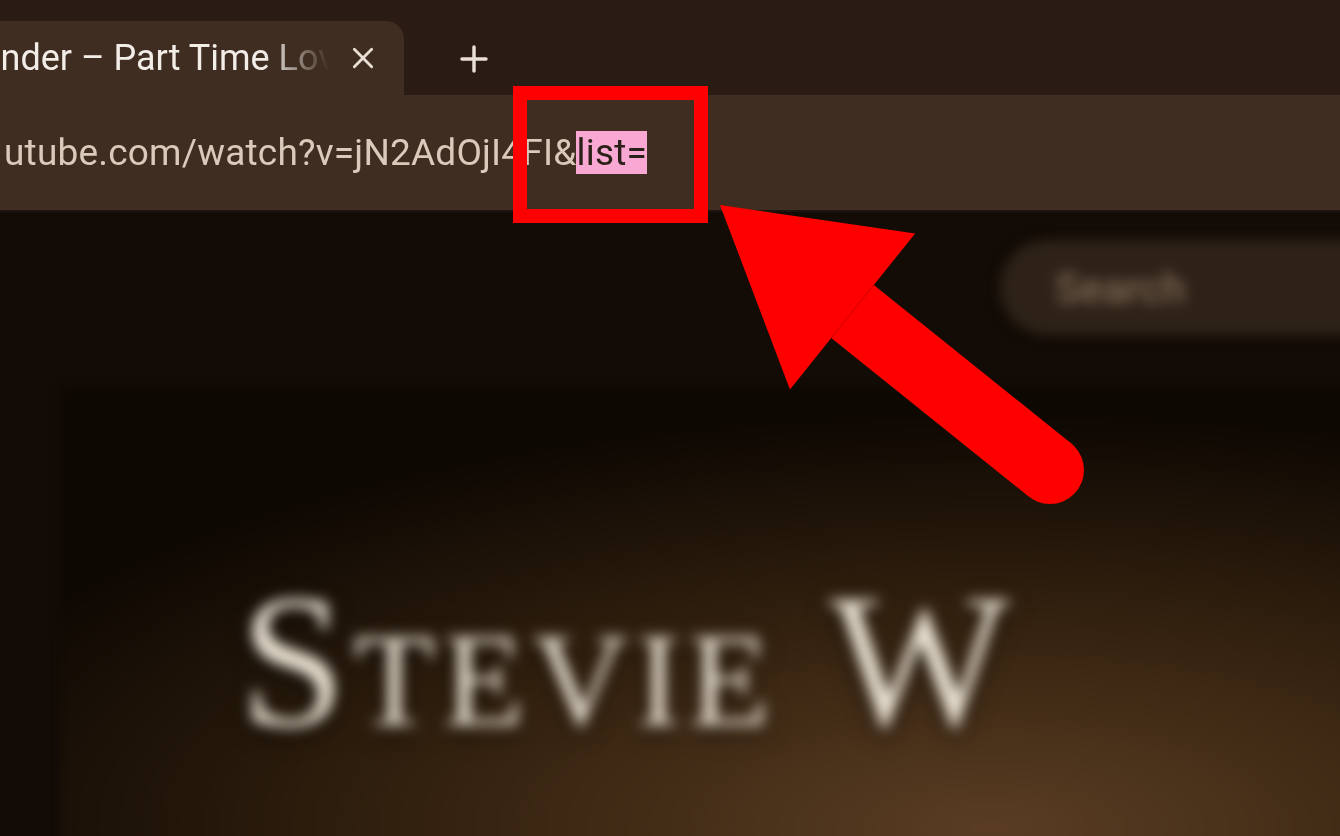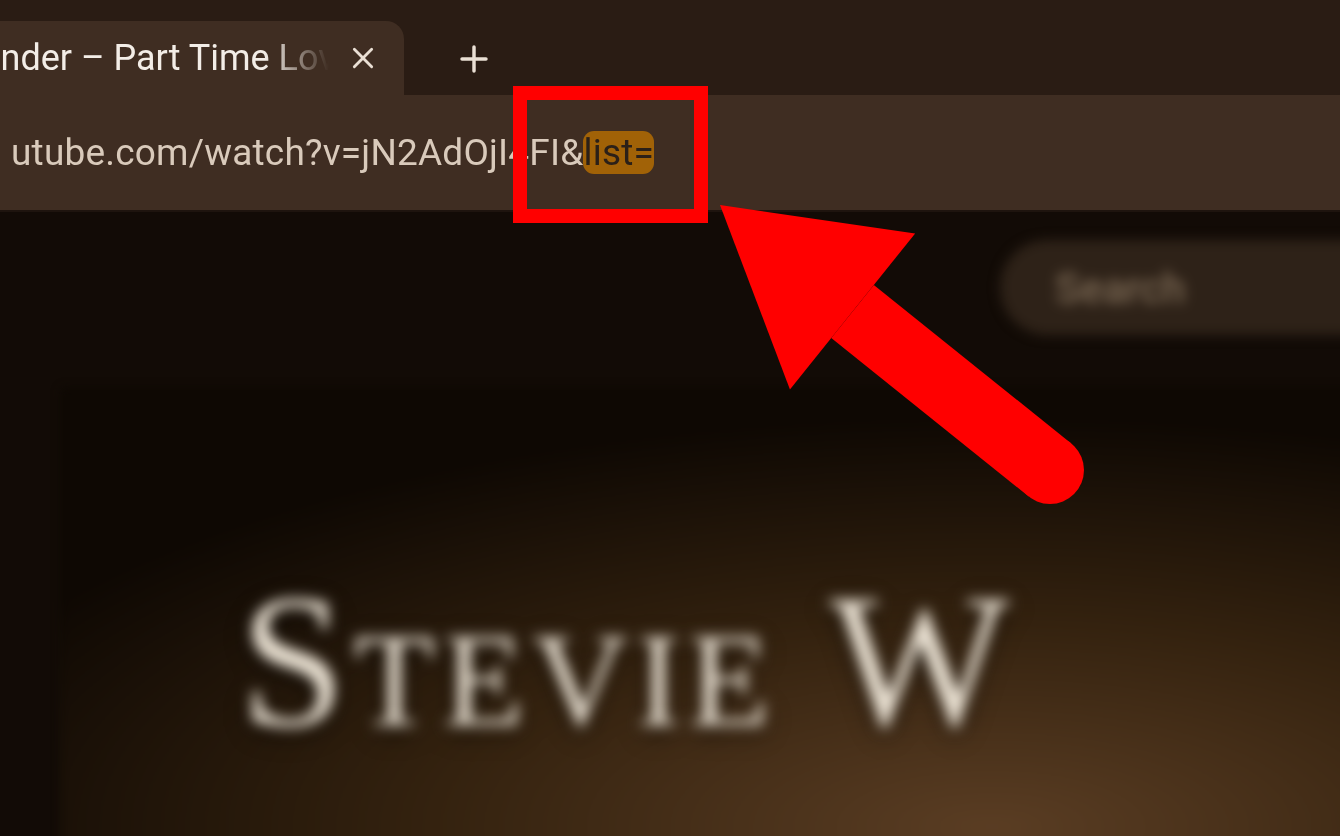--- a/index.html
+++ b/index.html
@@ -3,22 +3,22 @@
 <meta charset="utf-8">
 <style>
   html,body{margin:0;padding:0;width:1340px;height:836px;overflow:hidden;background:#1a120c;font-family:-apple-system,BlinkMacSystemFont,"Segoe UI",Roboto,Arial,sans-serif}
   
   .tabstrip{height:95px;background:#2a1c14;display:flex;align-items:flex-end;position:relative}
   .tab{height:74px;background:#3f2d22;border-radius:0 18px 0 0;display:flex;align-items:center;padding:0 26px 0 0;color:#f3ede7;font-size:36px;font-weight:400;min-width:380px;box-sizing:border-box;position:relative;margin-left:-20px}
   .tab .title{white-space:nowrap;overflow:hidden;flex:1 1 auto;mask-image:linear-gradient(to right,#000 80%,transparent 98%);-webkit-mask-image:linear-gradient(to right,#000 80%,transparent 98%)}
   .tab .x{width:30px;height:30px;margin-left:12px;flex:0 0 auto;display:flex;align-items:center;justify-content:center;color:#eadfd4;cursor:pointer}
   .newtab{width:44px;height:44px;margin-left:48px;margin-bottom:14px;display:flex;align-items:center;justify-content:center;color:#eadfd4;cursor:pointer}
   .addrwrap{height:115px;background:#3f2d22;display:flex;align-items:center}
-  .addrbar{flex:1;height:100%;display:flex;align-items:center;color:#d9cabb;font-size:37px;letter-spacing:.2px;white-space:nowrap;overflow:hidden;padding-left:11px}
-  .addrbar .sel{background:#a16207;color:#2b2018;border-radius:11px}
+  .addrbar{flex:1;height:100%;display:flex;align-items:center;color:#d9cabb;font-size:37px;letter-spacing:.2px;white-space:nowrap;overflow:hidden;padding-left:4px}
+  .addrbar .sel{background:#f9a8d4;color:#2b2018;border-radius:0}
   
   .divider{height:2px;background:#1e140e}
   
   .page{position:relative;height:calc(836px - 95px - 115px - 2px);background:#120b06;overflow:hidden}
   .searchpill{position:absolute;top:28px;right:-100px;width:440px;height:95px;border-radius:60px;background:#2e2218;filter:blur(6px)}
   .searchpill span{color:#7f6c57;font-size:42px;font-weight:500;position:absolute;left:55px;top:24px;filter:blur(2px)}
   .video{position:absolute;left:60px;right:-50px;top:175px;bottom:-40px;background:radial-gradient(120% 120% at 70% 90%, #5a3d23 0%, #34220f 35%, #0e0803 70%);border-radius:6px;filter:blur(4px)}
   .bigtitle{position:absolute;left:240px;top:340px;font-family:"Times New Roman",Georgia,serif;font-variant:small-caps;font-size:190px;font-weight:500;letter-spacing:8px;color:#efe6d7;text-shadow:0 6px 20px rgba(0,0,0,.8);filter:blur(7px);white-space:nowrap}
   
   .annot{position:absolute;left:0;top:0;width:1340px;height:836px;pointer-events:none}

